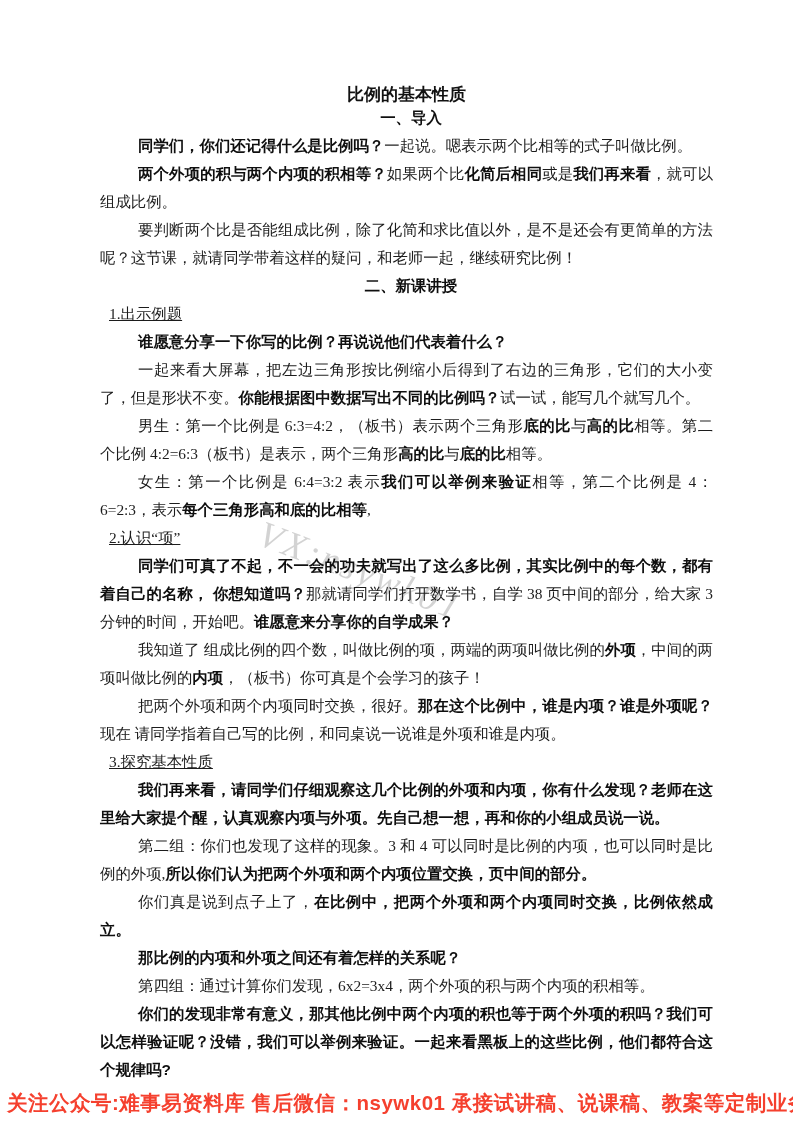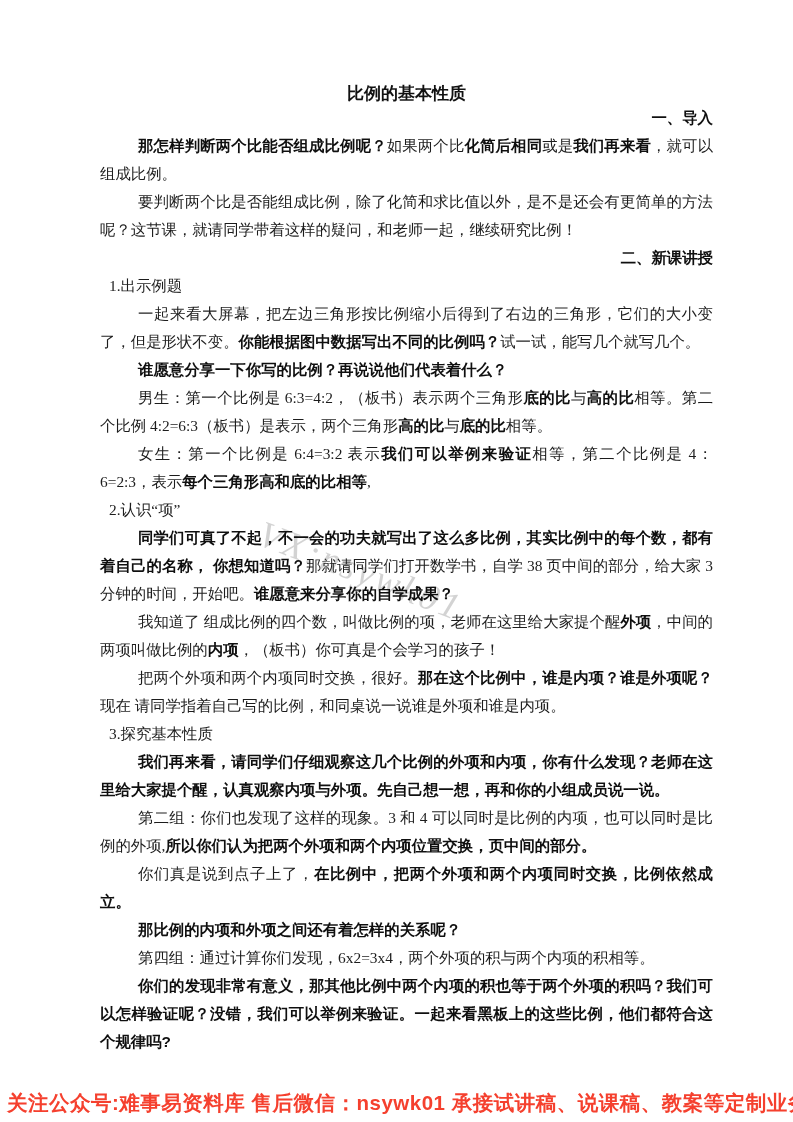--- a/index.html
+++ b/index.html
@@ -10,41 +10,42 @@
     overflow:hidden;
     font-family:"Liberation Serif","DejaVu Serif",serif;
     color:#1c1c1c;
   }
   .content{
     position:absolute;
     top:86px;left:100px;right:80px;
   }
   .doc-title{
     text-align:center;
-    font-family:Liberation Mono, monospace;
+    font-family:Liberation Sans, sans-serif;
     font-weight:bold;
     font-size:17px;
     line-height:18px;
     color:#111;
   }
   .block{
     font-size:15.4px;
     line-height:28px;
     text-align:justify;
     text-justify:inter-ideograph;
   }
   .block.section{
     font-family:"Liberation Sans","DejaVu Sans",sans-serif;
     font-weight:bold;
     text-indent:9px;
-    text-align:right;
+    text-align:center;
   }
   .block.sub{
     text-indent:9px;
     text-align:left;
+    text-decoration:underline;
   }
   .block.para{
     text-indent:38px;
   }
   .b{
     font-family:"Liberation Sans","DejaVu Sans",sans-serif;
     font-weight:bold;
     color:#0f0f0f;
   }
   .watermark{
@@ -75,31 +76,32 @@
 </head>
 <body>
 
 <div class="page">
   <div class="watermark">VX:nsywk01</div>
 
   <div class="content">
     <div class="doc-title">比例的基本性质</div>
     <div>
         <div class="block section"><span class="b">一、导入</span></div>
-        <div class="block para"><span class="b">那怎样判断两个比能否组成比例呢？</span><span>如果两个比</span><span class="b">化简后相同</span><span>或是</span><span class="b">我们再来看</span><span>，就可以组成比例。</span></div>
+        <div class="block para"><span class="b">同学们，你们还记得什么是比例吗？</span><span>一起说。嗯表示两个比相等的式子叫做比例。</span></div>
+        <div class="block para"><span class="b">两个外项的积与两个内项的积相等？</span><span>如果两个比</span><span class="b">化简后相同</span><span>或是</span><span class="b">我们再来看</span><span>，就可以组成比例。</span></div>
         <div class="block para"><span>要判断两个比是否能组成比例，除了化简和求比值以外，是不是还会有更简单的方法呢？这节课，就请同学带着这样的疑问，和老师一起，继续研究比例！</span></div>
         <div class="block section"><span class="b">二、新课讲授</span></div>
         <div class="block sub"><span>1.出示例题</span></div>
+        <div class="block para"><span class="b">谁愿意分享一下你写的比例？再说说他们代表着什么？</span></div>
         <div class="block para"><span>一起来看大屏幕，把左边三角形按比例缩小后得到了右边的三角形，它们的大小变了，但是形状不变。</span><span class="b">你能根据图中数据写出不同的比例吗？</span><span>试一试，能写几个就写几个。</span></div>
-        <div class="block para"><span class="b">谁愿意分享一下你写的比例？再说说他们代表着什么？</span></div>
         <div class="block para"><span>男生：第一个比例是 6:3=4:2，（板书）表示两个三角形</span><span class="b">底的比</span><span>与</span><span class="b">高的比</span><span>相等。第二个比例 4:2=6:3（板书）是表示，两个三角形</span><span class="b">高的比</span><span>与</span><span class="b">底的比</span><span>相等。</span></div>
         <div class="block para"><span>女生：第一个比例是 6:4=3:2 表示</span><span class="b">我们可以举例来验证</span><span>相等，第二个比例是 4：6=2:3，表示</span><span class="b">每个三角形高和底的比相等</span><span>,</span></div>
         <div class="block sub"><span>2.认识“项”</span></div>
         <div class="block para"><span class="b">同学们可真了不起，不一会的功夫就写出了这么多比例，其实比例中的每个数，都有着自己的名称， 你想知道吗？</span><span>那就请同学们打开数学书，自学 38 页中间的部分，给大家 3 分钟的时间，开始吧。</span><span class="b">谁愿意来分享你的自学成果？</span></div>
-        <div class="block para"><span>我知道了 组成比例的四个数，叫做比例的项，老师在这里给大家提个醒</span><span class="b">外项</span><span>，中间的两项叫做比例的</span><span class="b">内项</span><span>，（板书）你可真是个会学习的孩子！</span></div>
+        <div class="block para"><span>我知道了 组成比例的四个数，叫做比例的项，两端的两项叫做比例的</span><span class="b">外项</span><span>，中间的两项叫做比例的</span><span class="b">内项</span><span>，（板书）你可真是个会学习的孩子！</span></div>
         <div class="block para"><span>把两个外项和两个内项同时交换，很好。</span><span class="b">那在这个比例中，谁是内项？谁是外项呢？</span><span>现在 请同学指着自己写的比例，和同桌说一说谁是外项和谁是内项。</span></div>
         <div class="block sub"><span>3.探究基本性质</span></div>
         <div class="block para"><span class="b">我们再来看，请同学们仔细观察这几个比例的外项和内项，你有什么发现？老师在这里给大家提个醒，认真观察内项与外项。先自己想一想，再和你的小组成员说一说。</span></div>
         <div class="block para"><span>第二组：你们也发现了这样的现象。3 和 4 可以同时是比例的内项，也可以同时是比例的外项,</span><span class="b">所以你们认为把两个外项和两个内项位置交换，页中间的部分。</span></div>
         <div class="block para"><span>你们真是说到点子上了，</span><span class="b">在比例中，把两个外项和两个内项同时交换，比例依然成立。</span></div>
         <div class="block para"><span class="b">那比例的内项和外项之间还有着怎样的关系呢？</span></div>
         <div class="block para"><span>第四组：通过计算你们发现，6x2=3x4，两个外项的积与两个内项的积相等。</span></div>
         <div class="block para"><span class="b">你们的发现非常有意义，那其他比例中两个内项的积也等于两个外项的积吗？我们可以怎样验证呢？没错，我们可以举例来验证。一起来看黑板上的这些比例，他们都符合这个规律吗?</span></div>
       </div>
   </div>

